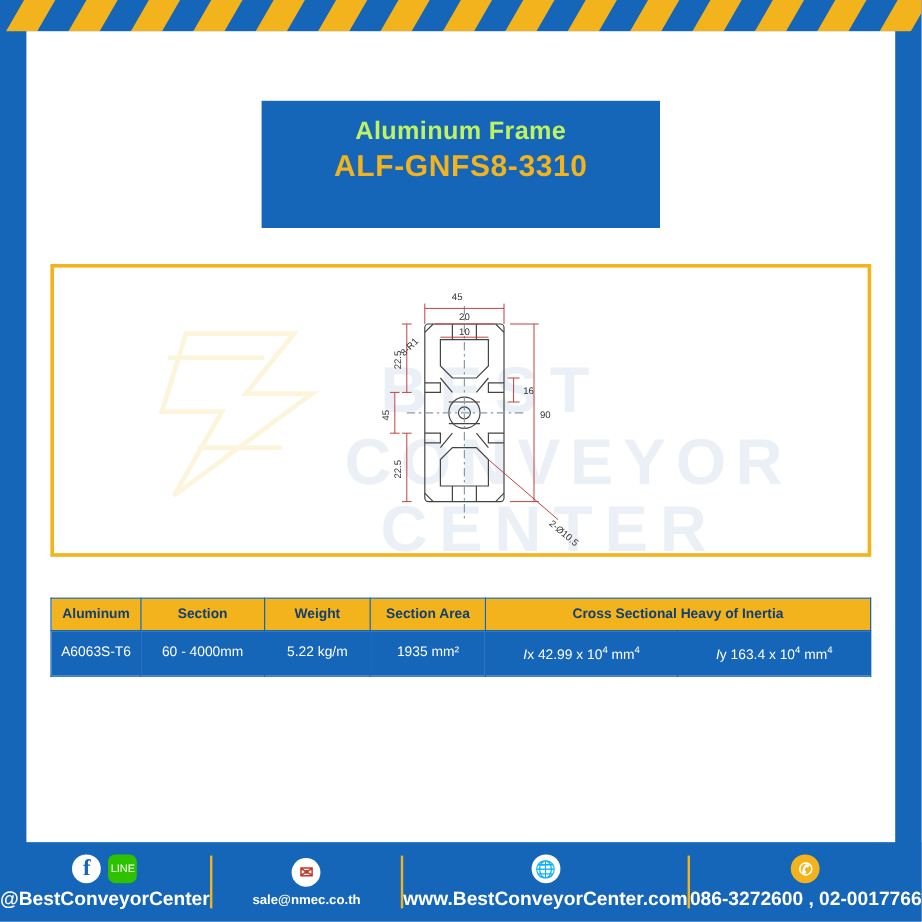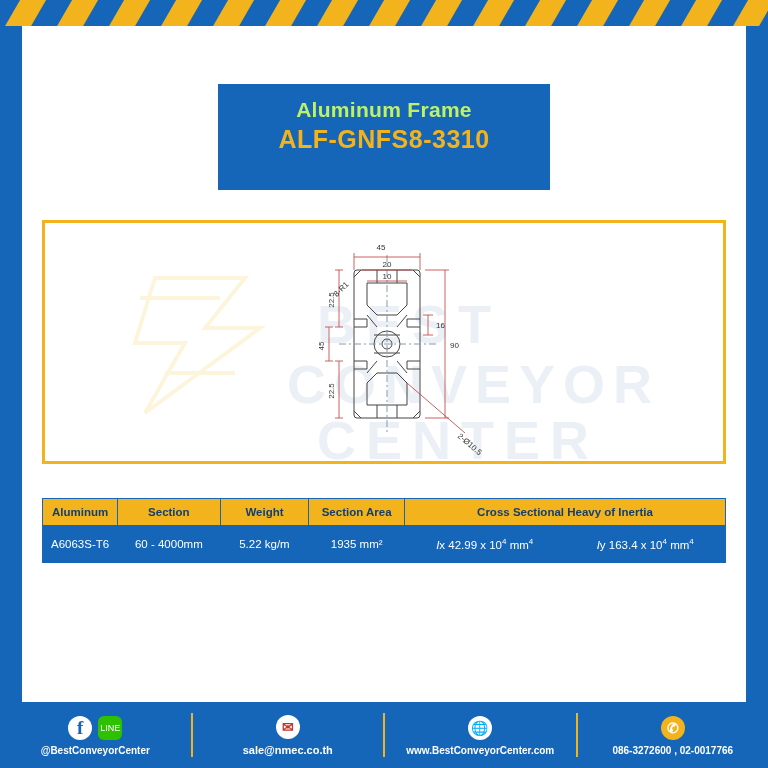--- a/index.html
+++ b/index.html
@@ -119,21 +119,21 @@
     display:flex;
     flex-direction:column;
     align-items:center;
     justify-content:center;
     position:relative;
     height:56px;
   }
   .f-cell .icons { display:flex; align-items:center; gap:6px; height:26px; }
   .f-cell .label {
     color:#ffffff;
-    font-size:10px;
+    font-size:16px;
     font-weight:bold;
     margin-top:4px;
     white-space:nowrap;
   }
   .f-cell.small .label { font-size:11px; }
   .divider {
     width:2px; height:44px; background:#f2b31c;
     flex:0 0 2px;
   }
   .circ {

